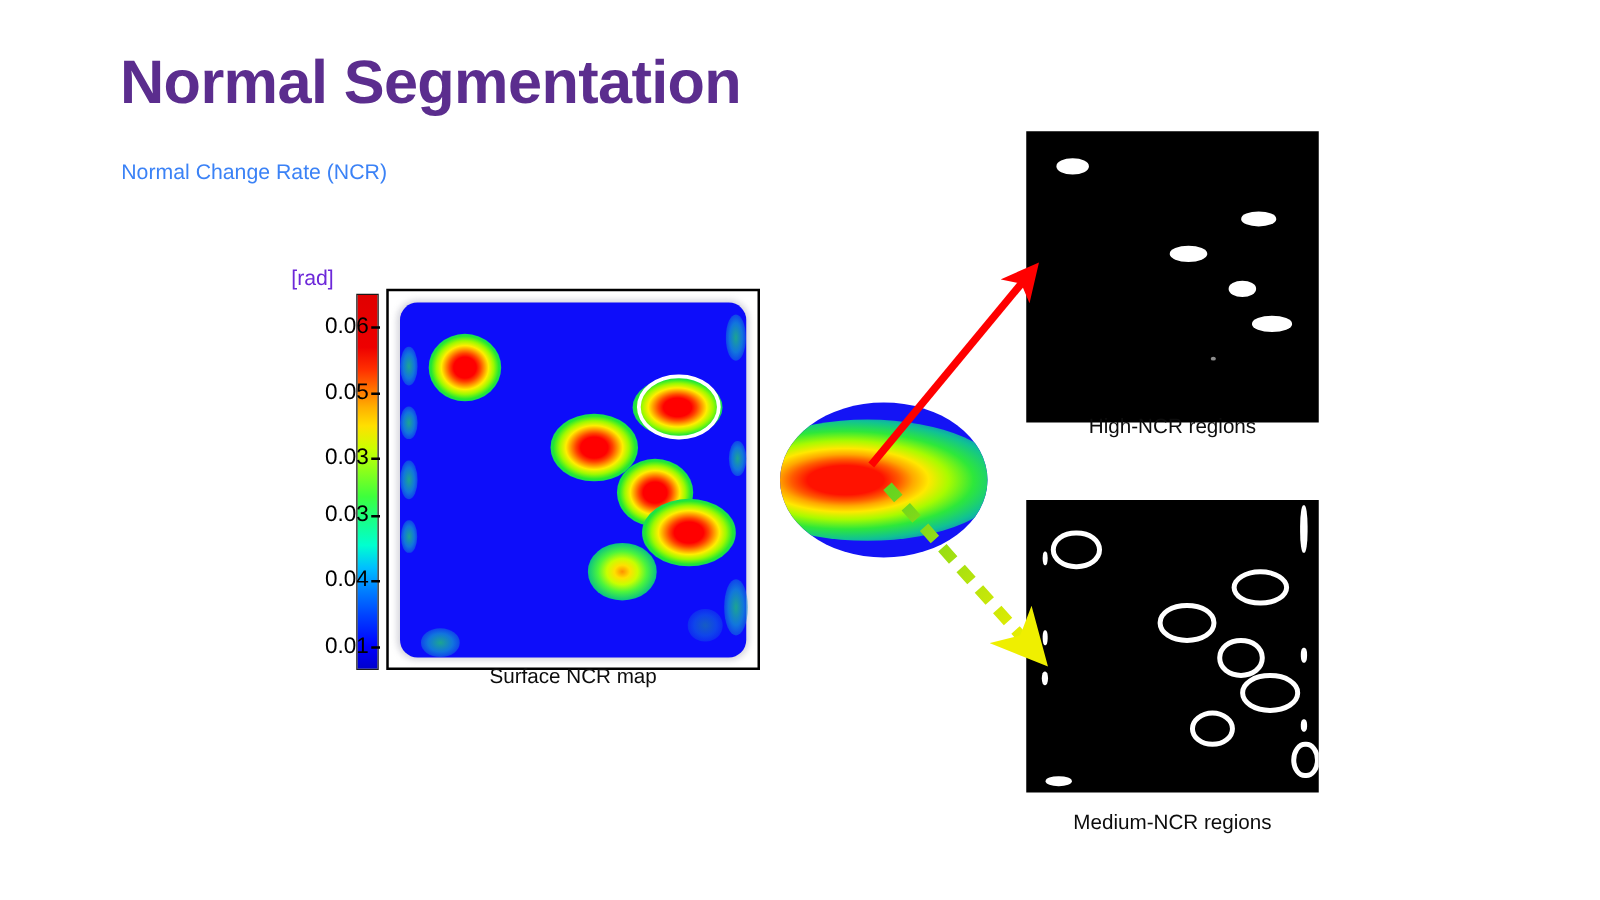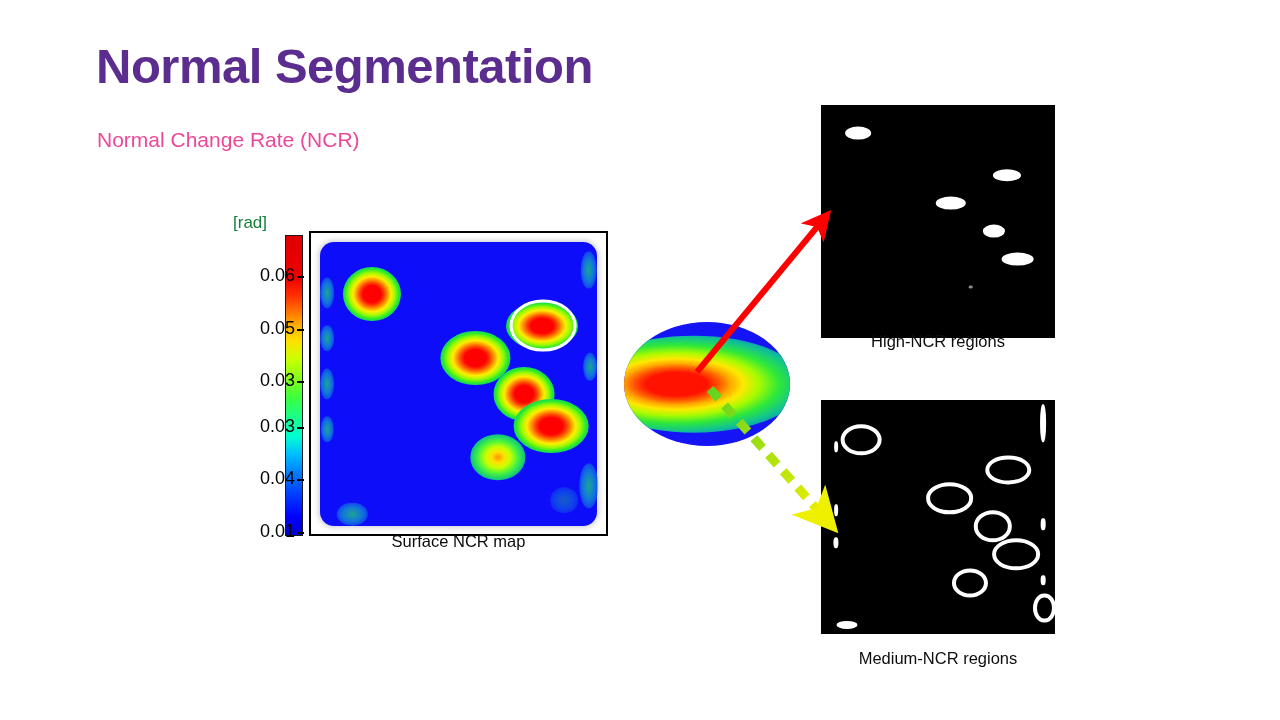--- a/index.html
+++ b/index.html
@@ -24,33 +24,33 @@
     font-size: 49px;
     font-weight: bold;
     letter-spacing: -0.5px;
     color: #5B2D8E;
     white-space: nowrap;
   }
   .slide-subtitle {
     position: absolute;
     left: 97px;
     top: 128px;
-    font-size: 21px;
+    font-size: 17px;
     font-weight: normal;
-    color: #ec4899;
+    color: #3b82f6;
     white-space: nowrap;
   }
 
   
   .colorbar-unit {
     position: absolute;
     left: 233px;
     top: 213px;
     font-size: 17px;
-    color: #15803d;
+    color: #6d28d9;
     white-space: nowrap;
   }
   .colorbar-bar {
     position: absolute;
     left: 285px;
     top: 235px;
     width: 18px;
     height: 301px;
     border: 1.5px solid #1a1a1a;
     box-sizing: border-box;
@@ -68,21 +68,21 @@
       #ffe000 65%,
       #ffb000 70%,
       #ff7000 75%,
       #ff3000 80%,
       #ee0000 86%,
       #e00000 100%);
   }
   .cb-ticks {
     position: absolute;
     left: 232px;
-    top: 250px;
+    top: 235px;
     width: 72px;
     height: 301px;
   }
   .cb-tick {
     position: absolute;
     right: 0;
     height: 0;
     width: 100%;
   }
   .cb-tick .tick-label {

